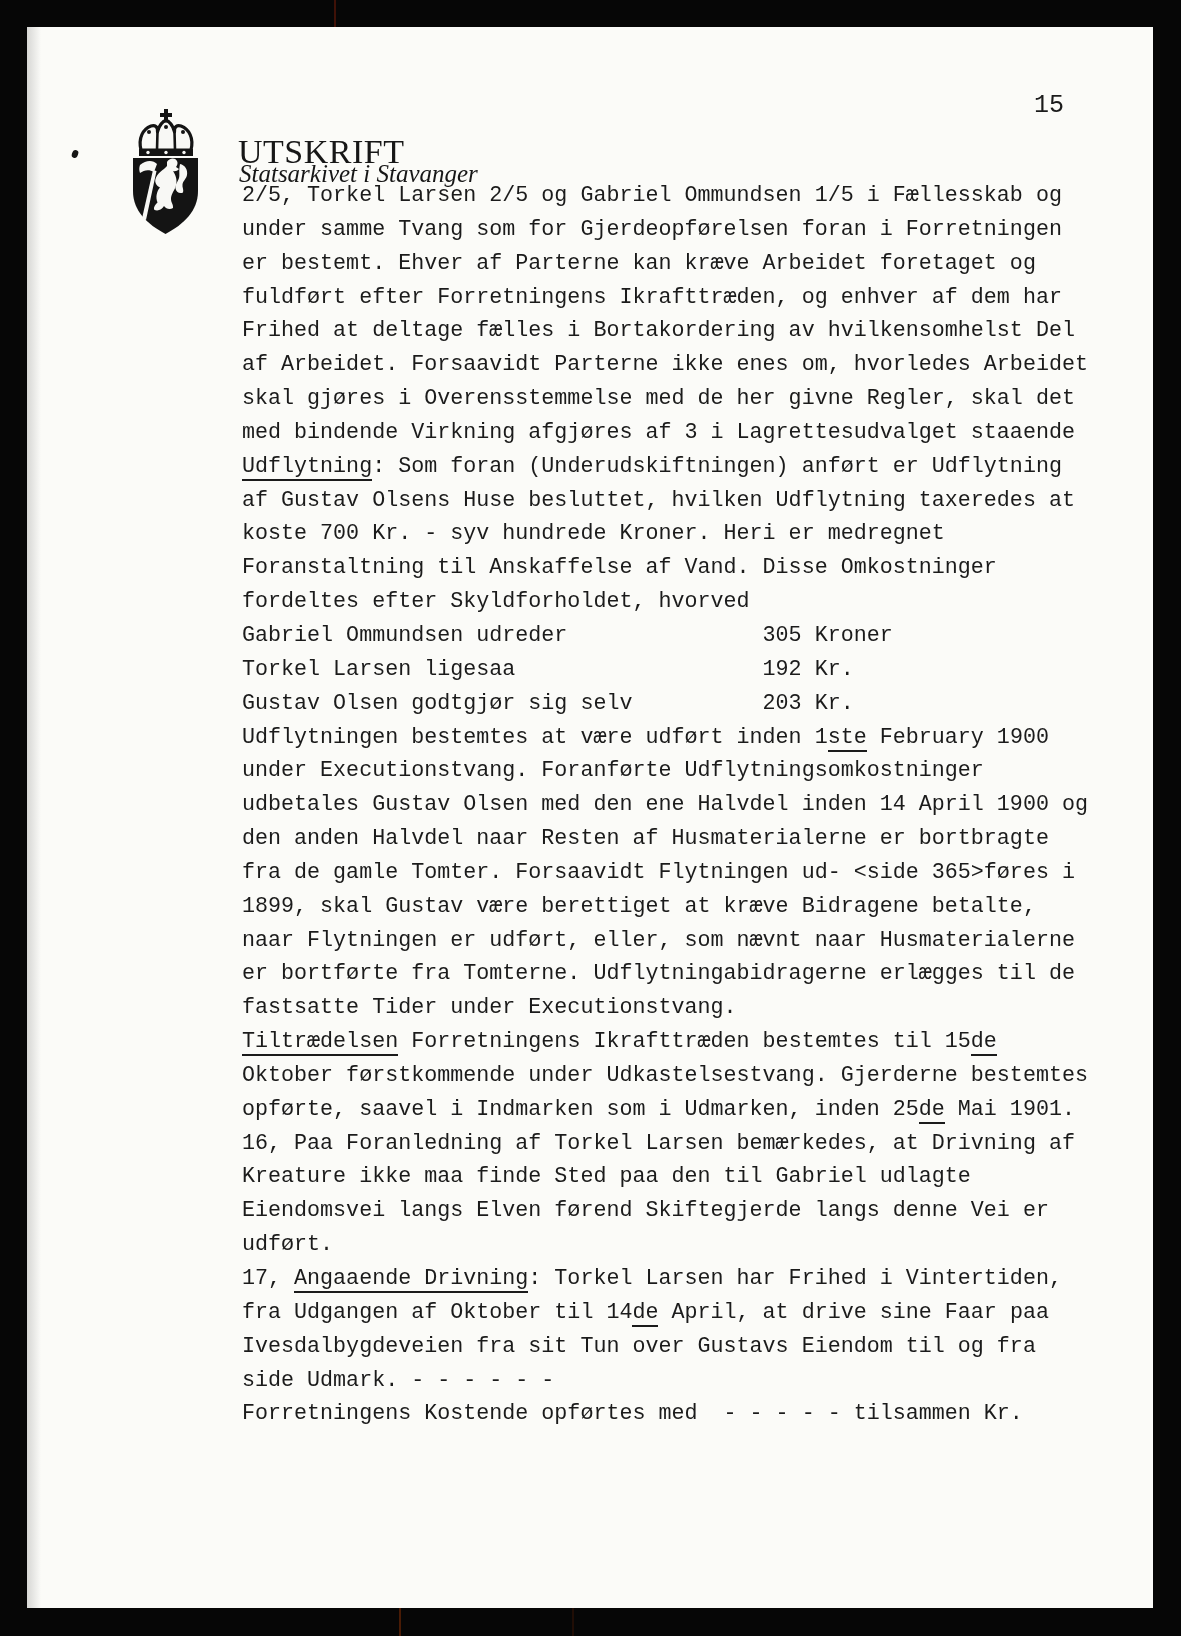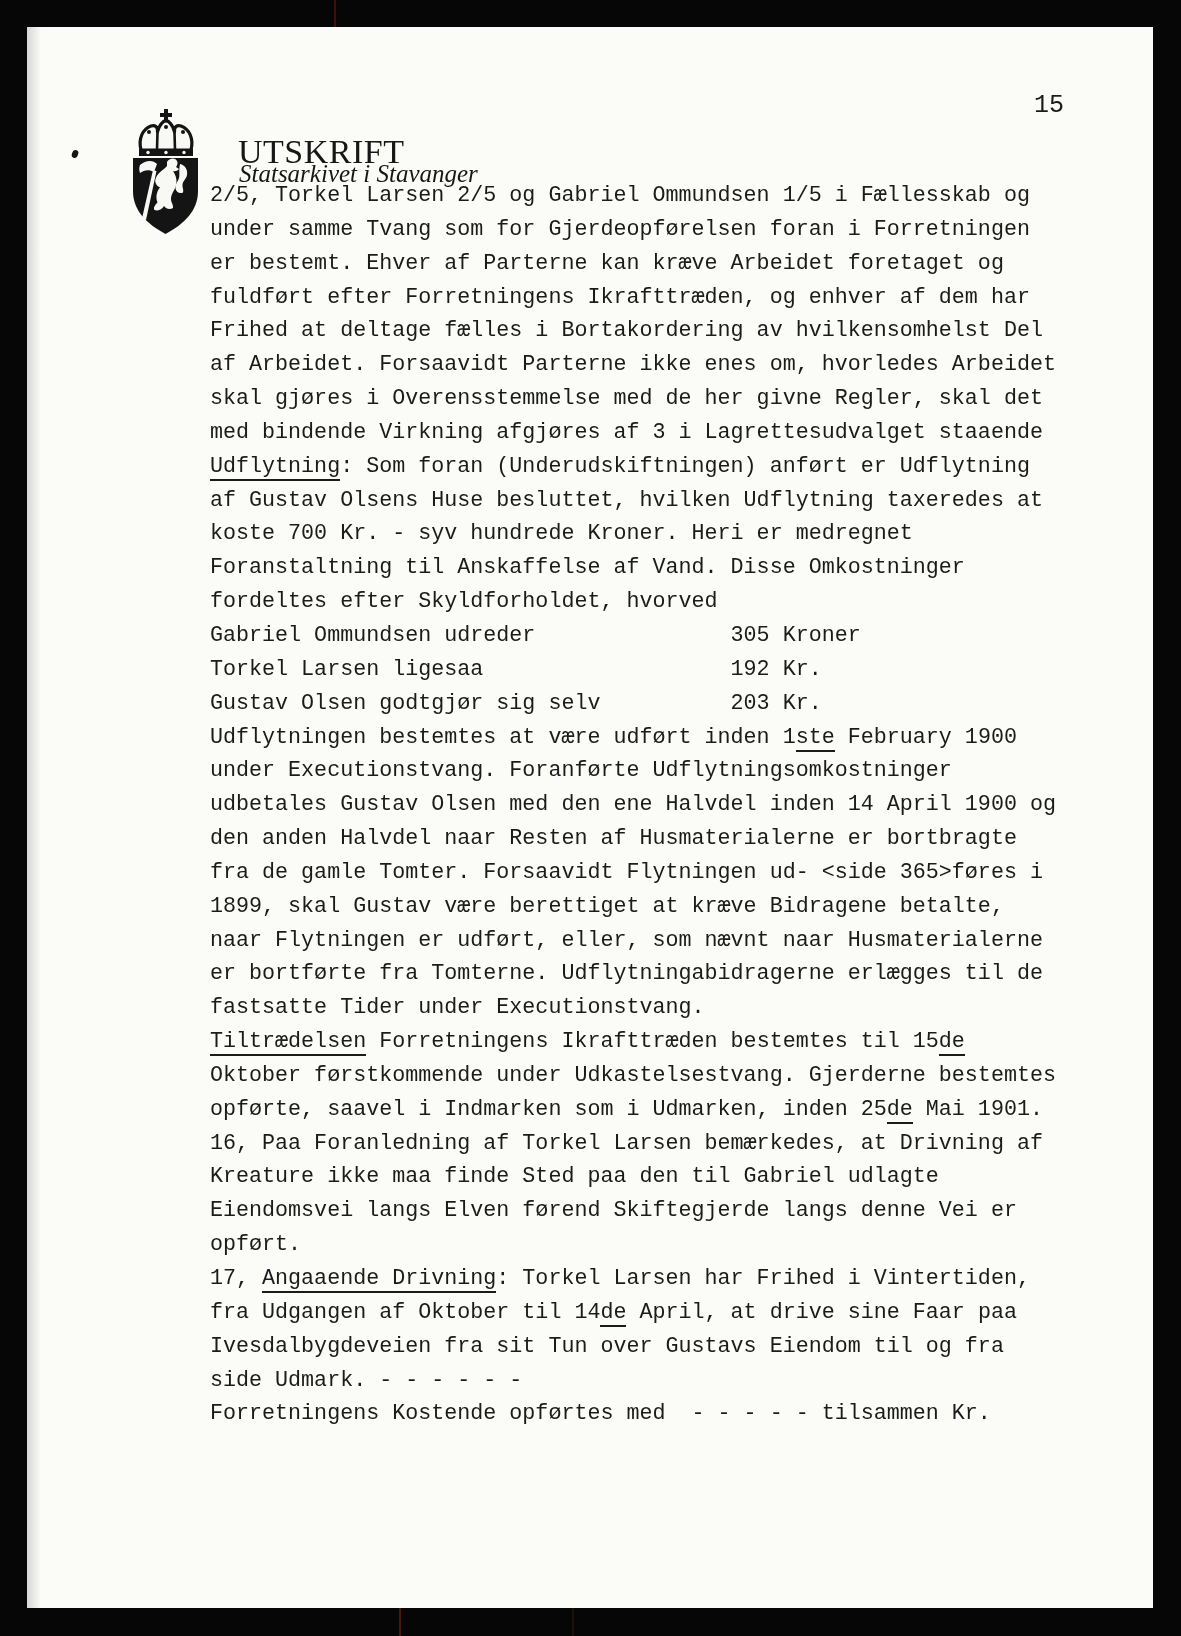--- a/index.html
+++ b/index.html
@@ -43,21 +43,21 @@
     position:absolute;left:1007px;top:64px;
     font-family:"Liberation Mono","DejaVu Sans Mono",monospace;
     font-size:25px;color:#1b1b1b;
   }
   .doc-body{
     position:absolute;left:183px;top:152px;right:20px;
     font-family:"Liberation Mono","DejaVu Sans Mono",monospace;
     font-size:21.7px;color:#1b1b1b;
   }
   .doc-line{
-    white-space:pre;height:33.85px;line-height:33.85px;
+    white-space:pre;height:33.85px;line-height:33.85px;margin-left:32px;
   }
   .doc-line .u{border-bottom:2.5px solid #1b1b1b;font-family:Liberation Mono, monospace;}
 </style>
 </head>
 <body>
 
 <div class="scan" style="background: rgb(6, 6, 6);">
 
   <div class="film-line top"></div>
   <div class="film-line bottom"></div>
@@ -125,21 +125,21 @@
         <div class="doc-line"><span>1899, skal Gustav være berettiget at kræve Bidragene betalte,</span></div>
         <div class="doc-line"><span>naar Flytningen er udført, eller, som nævnt naar Husmaterialerne</span></div>
         <div class="doc-line"><span>er bortførte fra Tomterne. Udflytningabidragerne erlægges til de</span></div>
         <div class="doc-line"><span>fastsatte Tider under Executionstvang.</span></div>
         <div class="doc-line"><span class="u">Tiltrædelsen</span><span> Forretningens Ikrafttræden bestemtes til 15</span><span class="u">de</span></div>
         <div class="doc-line"><span>Oktober førstkommende under Udkastelsestvang. Gjerderne bestemtes</span></div>
         <div class="doc-line"><span>opførte, saavel i Indmarken som i Udmarken, inden 25</span><span class="u">de</span><span> Mai 1901.</span></div>
         <div class="doc-line"><span>16, Paa Foranledning af Torkel Larsen bemærkedes, at Drivning af</span></div>
         <div class="doc-line"><span>Kreature ikke maa finde Sted paa den til Gabriel udlagte</span></div>
         <div class="doc-line"><span>Eiendomsvei langs Elven førend Skiftegjerde langs denne Vei er</span></div>
-        <div class="doc-line"><span>opført.</span></div>
+        <div class="doc-line"><span>udført.</span></div>
         <div class="doc-line"><span>17, </span><span class="u">Angaaende Drivning</span><span>: Torkel Larsen har Frihed i Vintertiden,</span></div>
         <div class="doc-line"><span>fra Udgangen af Oktober til 14</span><span class="u">de</span><span> April, at drive sine Faar paa</span></div>
         <div class="doc-line"><span>Ivesdalbygdeveien fra sit Tun over Gustavs Eiendom til og fra</span></div>
         <div class="doc-line"><span>side Udmark. - - - - - -</span></div>
         <div class="doc-line"><span>Forretningens Kostende opførtes med  - - - - - tilsammen Kr.</span></div>
       </div>
 
   </div>
 </div>
 

